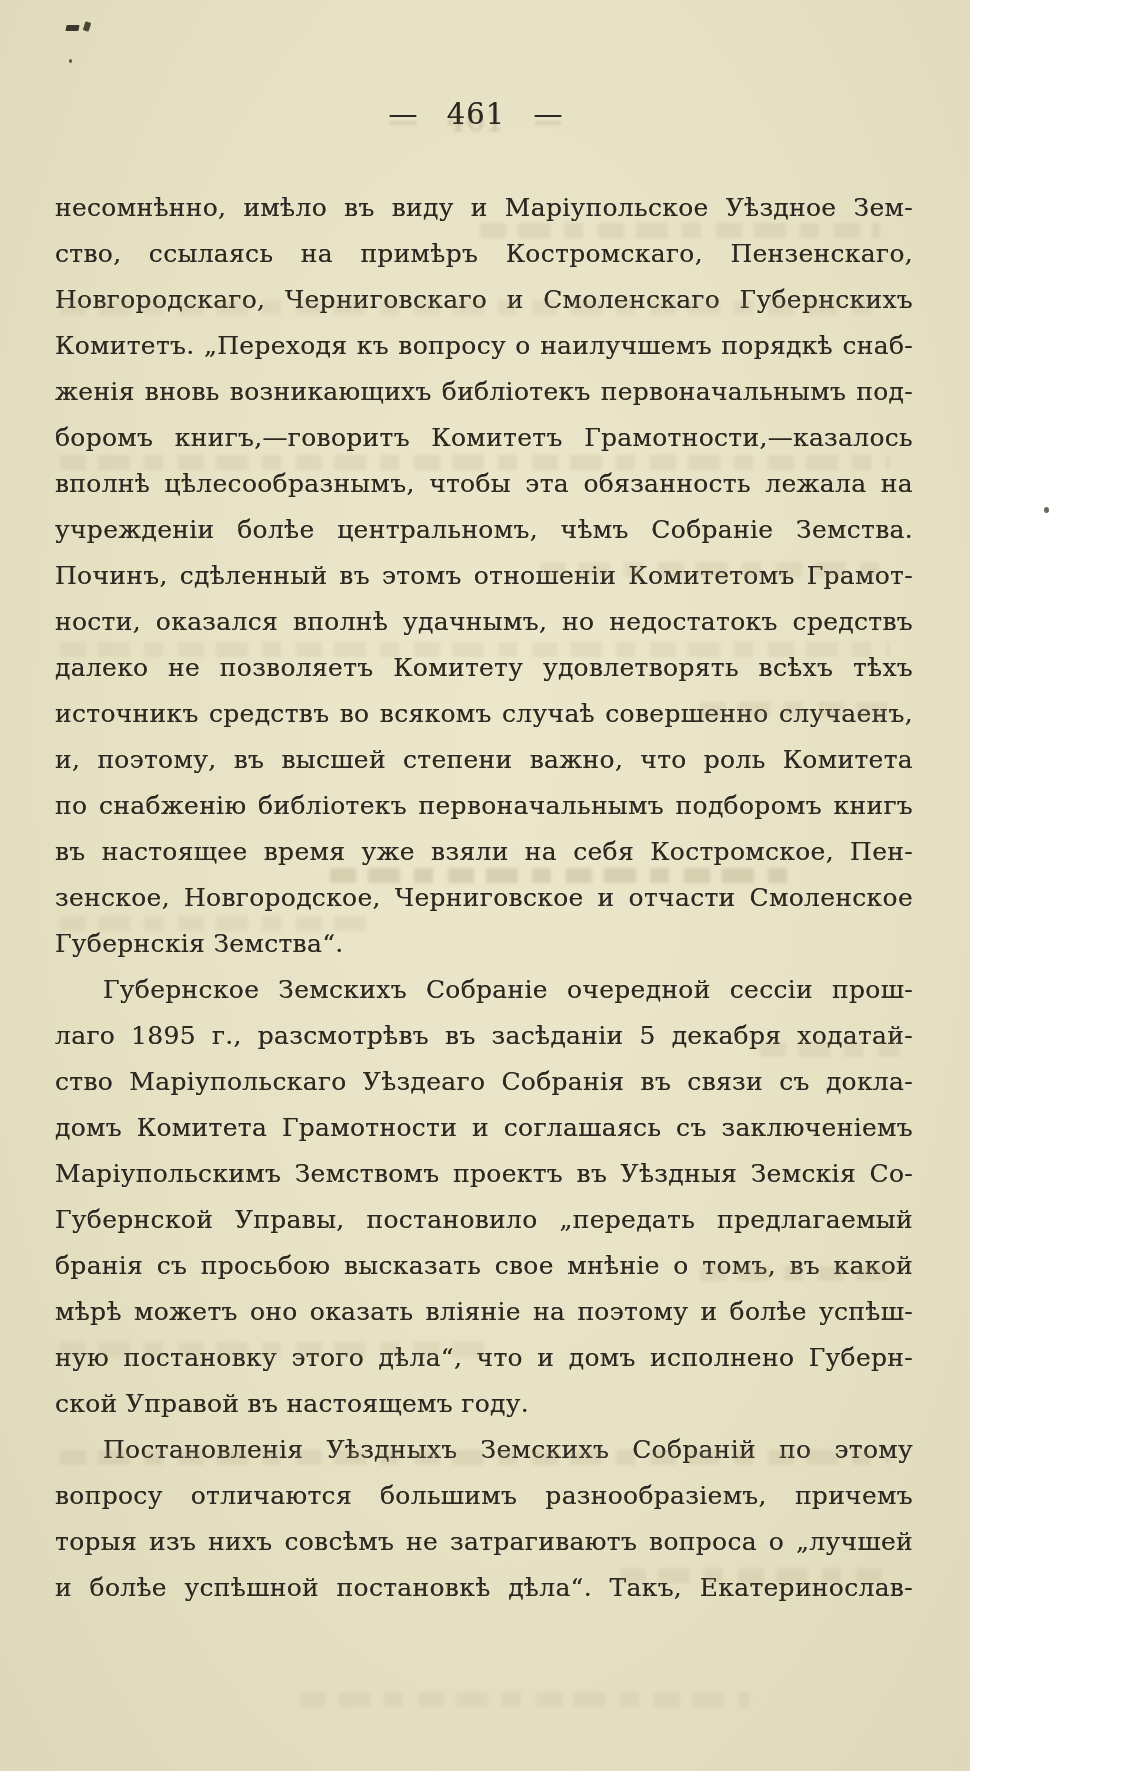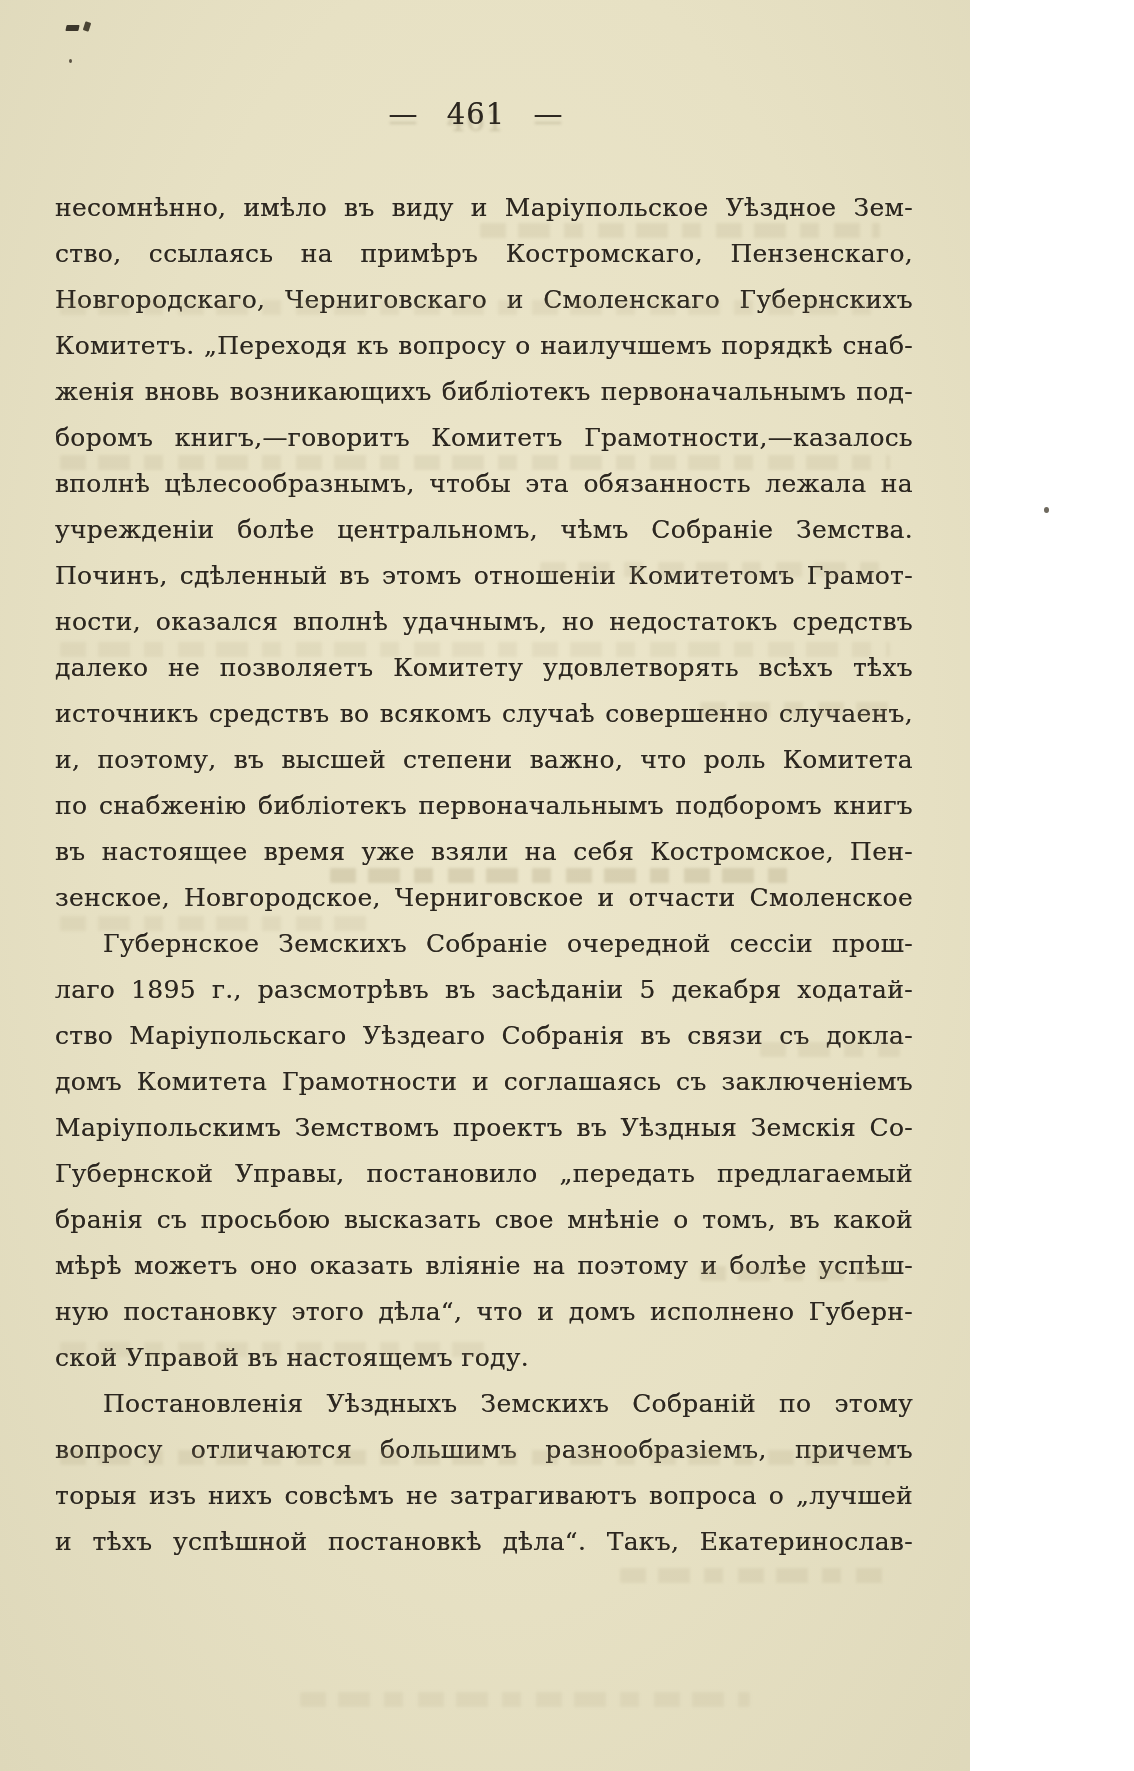--- a/index.html
+++ b/index.html
@@ -61,40 +61,41 @@
       <div class="line">вполнѣ цѣлесообразнымъ, чтобы эта обязанность лежала на</div>
       <div class="line">учрежденіи болѣе центральномъ, чѣмъ Собраніе Земства.</div>
       <div class="line">Починъ, сдѣленный въ этомъ отношеніи Комитетомъ Грамот-</div>
       <div class="line">ности, оказался вполнѣ удачнымъ, но недостатокъ средствъ</div>
       <div class="line">далеко не позволяетъ Комитету удовлетворять всѣхъ тѣхъ</div>
       <div class="line">источникъ средствъ во всякомъ случаѣ совершенно случаенъ,</div>
       <div class="line">и, поэтому, въ высшей степени важно, что роль Комитета</div>
       <div class="line">по снабженію библіотекъ первоначальнымъ подборомъ книгъ</div>
       <div class="line">въ настоящее время уже взяли на себя Костромское, Пен-</div>
       <div class="line">зенское, Новгородское, Черниговское и отчасти Смоленское</div>
+      <div class="line short">Губернскія Земства“.</div>
     </div>
 
     <div class="para">
       <div class="line indent">Губернское Земскихъ Собраніе очередной сессіи прош-</div>
       <div class="line">лаго 1895 г., разсмотрѣвъ въ засѣданіи 5 декабря ходатай-</div>
       <div class="line">ство Маріупольскаго Уѣздеаго Собранія въ связи съ докла-</div>
       <div class="line">домъ Комитета Грамотности и соглашаясь съ заключеніемъ</div>
       <div class="line">Маріупольскимъ Земствомъ проектъ въ Уѣздныя Земскія Со-</div>
       <div class="line">Губернской Управы, постановило „передать предлагаемый</div>
       <div class="line">бранія съ просьбою высказать свое мнѣніе о томъ, въ какой</div>
       <div class="line">мѣрѣ можетъ оно оказать вліяніе на поэтому и болѣе успѣш-</div>
       <div class="line">ную постановку этого дѣла“, что и домъ исполнено Губерн-</div>
       <div class="line short">ской Управой въ настоящемъ году.</div>
     </div>
 
     <div class="para">
       <div class="line indent">Постановленія Уѣздныхъ Земскихъ Собраній по этому</div>
       <div class="line">вопросу отличаются большимъ разнообразіемъ, причемъ нѣко-</div>
       <div class="line">торыя изъ нихъ совсѣмъ не затрагиваютъ вопроса о „лучшей</div>
-      <div class="line">и тѣхъ успѣшной постановкѣ дѣла“. Такъ, Екатеринослав-</div>
+      <div class="line">и болѣе успѣшной постановкѣ дѣла“. Такъ, Екатеринослав-</div>
     </div>
   </div>
 
   <div class="ghost" style="left:480px;top:223px;width:400px;opacity:.16;"></div>
   <div class="ghost" style="left:60px;top:300px;width:820px;opacity:.13;"></div>
   <div class="ghost" style="left:60px;top:455px;width:830px;opacity:.15;"></div>
   <div class="ghost" style="left:540px;top:562px;width:340px;opacity:.14;"></div>
   <div class="ghost" style="left:60px;top:642px;width:830px;opacity:.12;"></div>
   <div class="ghost" style="left:700px;top:702px;width:190px;opacity:.15;"></div>
   <div class="ghost" style="left:330px;top:868px;width:470px;opacity:.28;"></div>

